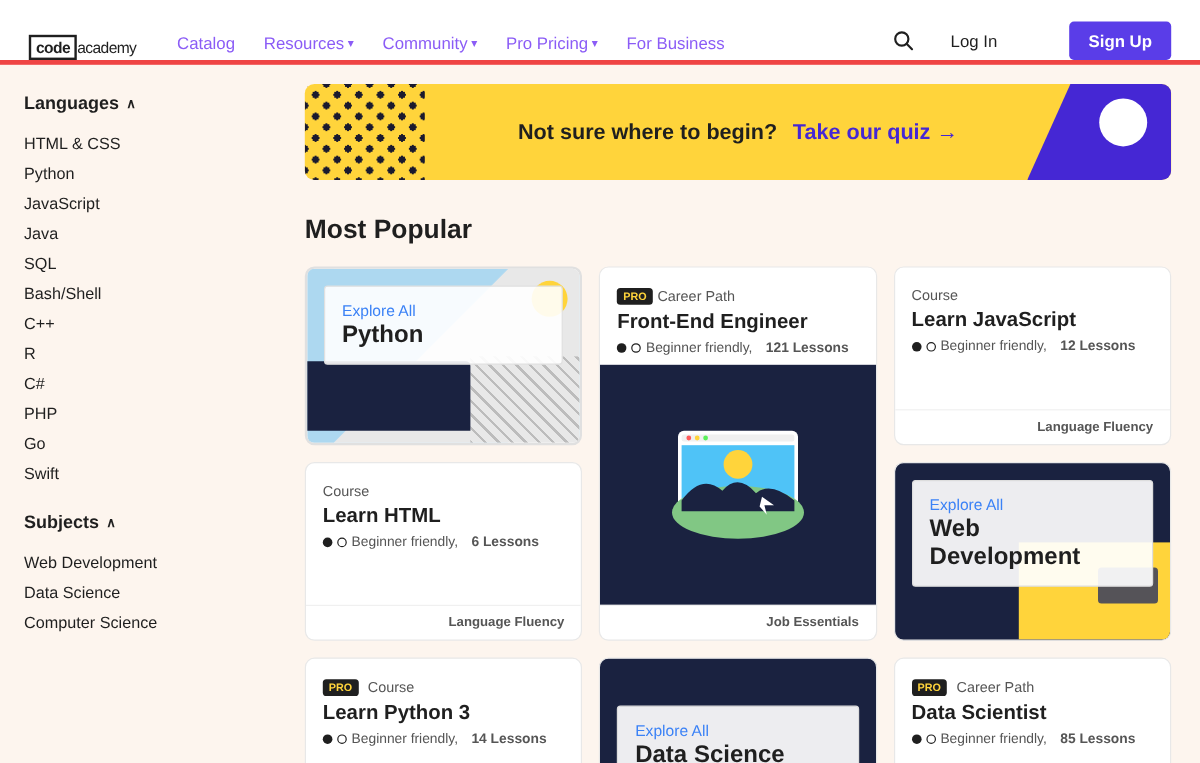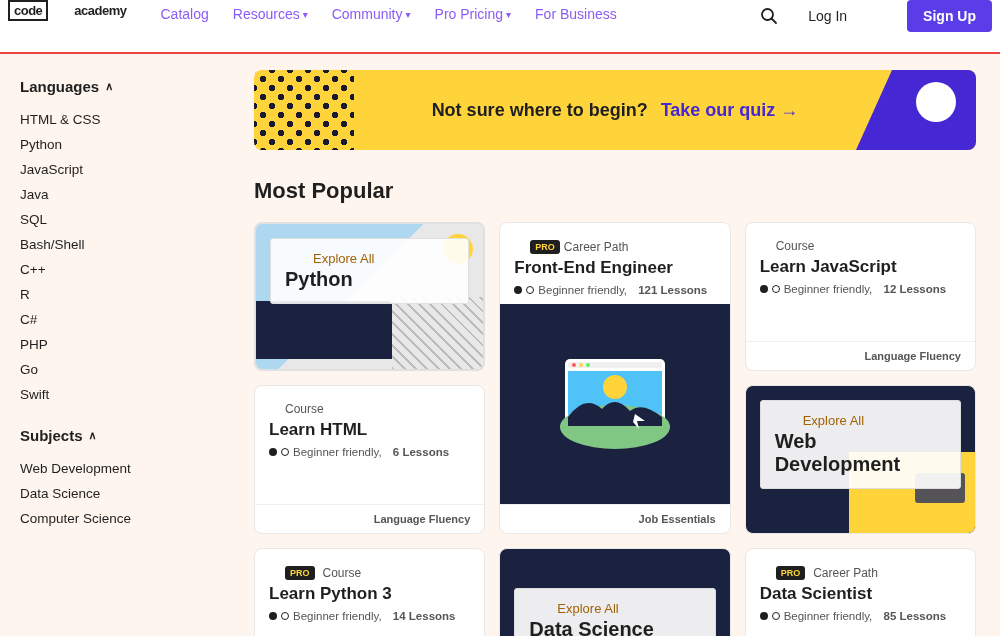--- a/index.html
+++ b/index.html
@@ -2,34 +2,34 @@
 <html><head>
   <meta charset="utf-8">
   <style>
     * { box-sizing: border-box; margin: 0; padding: 0; }
     body { font-family: -apple-system, BlinkMacSystemFont, 'Segoe UI', sans-serif; background: #fdf5ee; color: #1f1f1f; font-size: 14px; }
 
     
     .navbar {
       background: #fff;
       display: flex;
-      align-items: flex-start;
-      padding: 0 8px;
+      align-items: flex-end;
+      padding: 0 24px;
       height: 54px;
-      border-bottom: 2px solid #ef4444;
+      border-bottom: 4px solid #ef4444;
       position: sticky; top: 0; z-index: 100;
     }
     .nav-logo {
       display: flex; align-items: center; margin-right: 24px;
       font-weight: 700; font-size: 16px; letter-spacing: -0.5px;
     }
     .nav-logo .logo-box {
       border: 2px solid #1f1f1f; padding: 1px 4px; font-size: 13px; font-weight: 800; margin-right: 0;
     }
-    .nav-logo .logo-rest { font-size: 13px; font-weight: 700; margin-left: 26px; }
+    .nav-logo .logo-rest { font-size: 13px; font-weight: 400; }
     .nav-links { display: flex; align-items: center; gap: 4px; flex: 1; }
     .nav-link {
       padding: 6px 10px; font-size: 14px; color: #8b5cf6; text-decoration: none; cursor: pointer;
       display: flex; align-items: center; gap: 3px; white-space: nowrap;
     }
     .nav-link .chevron { font-size: 10px; }
     .nav-actions { display: flex; align-items: center; gap: 12px; }
     .search-icon-btn { background: none; border: none; cursor: pointer; padding: 6px; display: flex; align-items: center; }
     .btn-login { background: none; border: none; cursor: pointer; font-size: 14px; color: #1f1f1f; padding: 6px 12px; font-weight: 500; }
     .btn-signup { background: #5a3de8; color: #fff; border: none; border-radius: 4px; padding: 8px 16px; font-size: 14px; font-weight: 600; cursor: pointer; margin-left: 36px; }
@@ -87,30 +87,30 @@
       background: #fff; border-radius: 8px; overflow: hidden; cursor: pointer;
       border: 1px solid #e8e8e8; display: flex; flex-direction: column;
       min-height: 150px; transition: box-shadow 0.15s;
     }
 
     
     .card-explore-python {
       background: #fff; border: 2px solid #e0e0e0; position: relative;
       min-height: 145px;
     }
-    .explore-label { font-size: 13px; color: #a16207; margin-bottom: 2px; margin-left: 28px; }
+    .explore-label { font-size: 13px; color: #3b82f6; margin-bottom: 2px; }
     .explore-title { font-size: 20px; font-weight: 800; }
 
     
     .card-frontend { min-height: 300px; }
     .card-frontend .card-top { padding: 14px 14px 8px; }
     .card-frontend .card-img {
       flex: 1; background: #1a2240; display: flex; align-items: center; justify-content: center; min-height: 160px;
     }
-    .card-badge { display: inline-flex; align-items: flex-start; gap: 4px; margin-bottom: 4px; margin-left: 16px; }
+    .card-badge { display: inline-flex; align-items: flex-start; gap: 4px; margin-bottom: 4px; }
     .badge-pro {
       background: #1f1f1f; color: #ffd43b; font-size: 9px; font-weight: 800; padding: 2px 5px; border-radius: 3px;
     }
     .badge-type { font-size: 12px; color: #555; }
     .card-title { font-size: 17px; font-weight: 700; margin-bottom: 6px; }
     .card-meta { font-size: 11.5px; color: #555; display: flex; align-items: center; gap: 4px; }
     .dot-filled { width: 8px; height: 8px; border-radius: 50%; background: #1f1f1f; display: inline-block; }
     .dot-empty { width: 8px; height: 8px; border-radius: 50%; border: 1.5px solid #1f1f1f; display: inline-block; }
     .card-footer {
       padding: 8px 14px; border-top: 1px solid #f0f0f0; font-size: 11px; font-weight: 600; color: #555;

